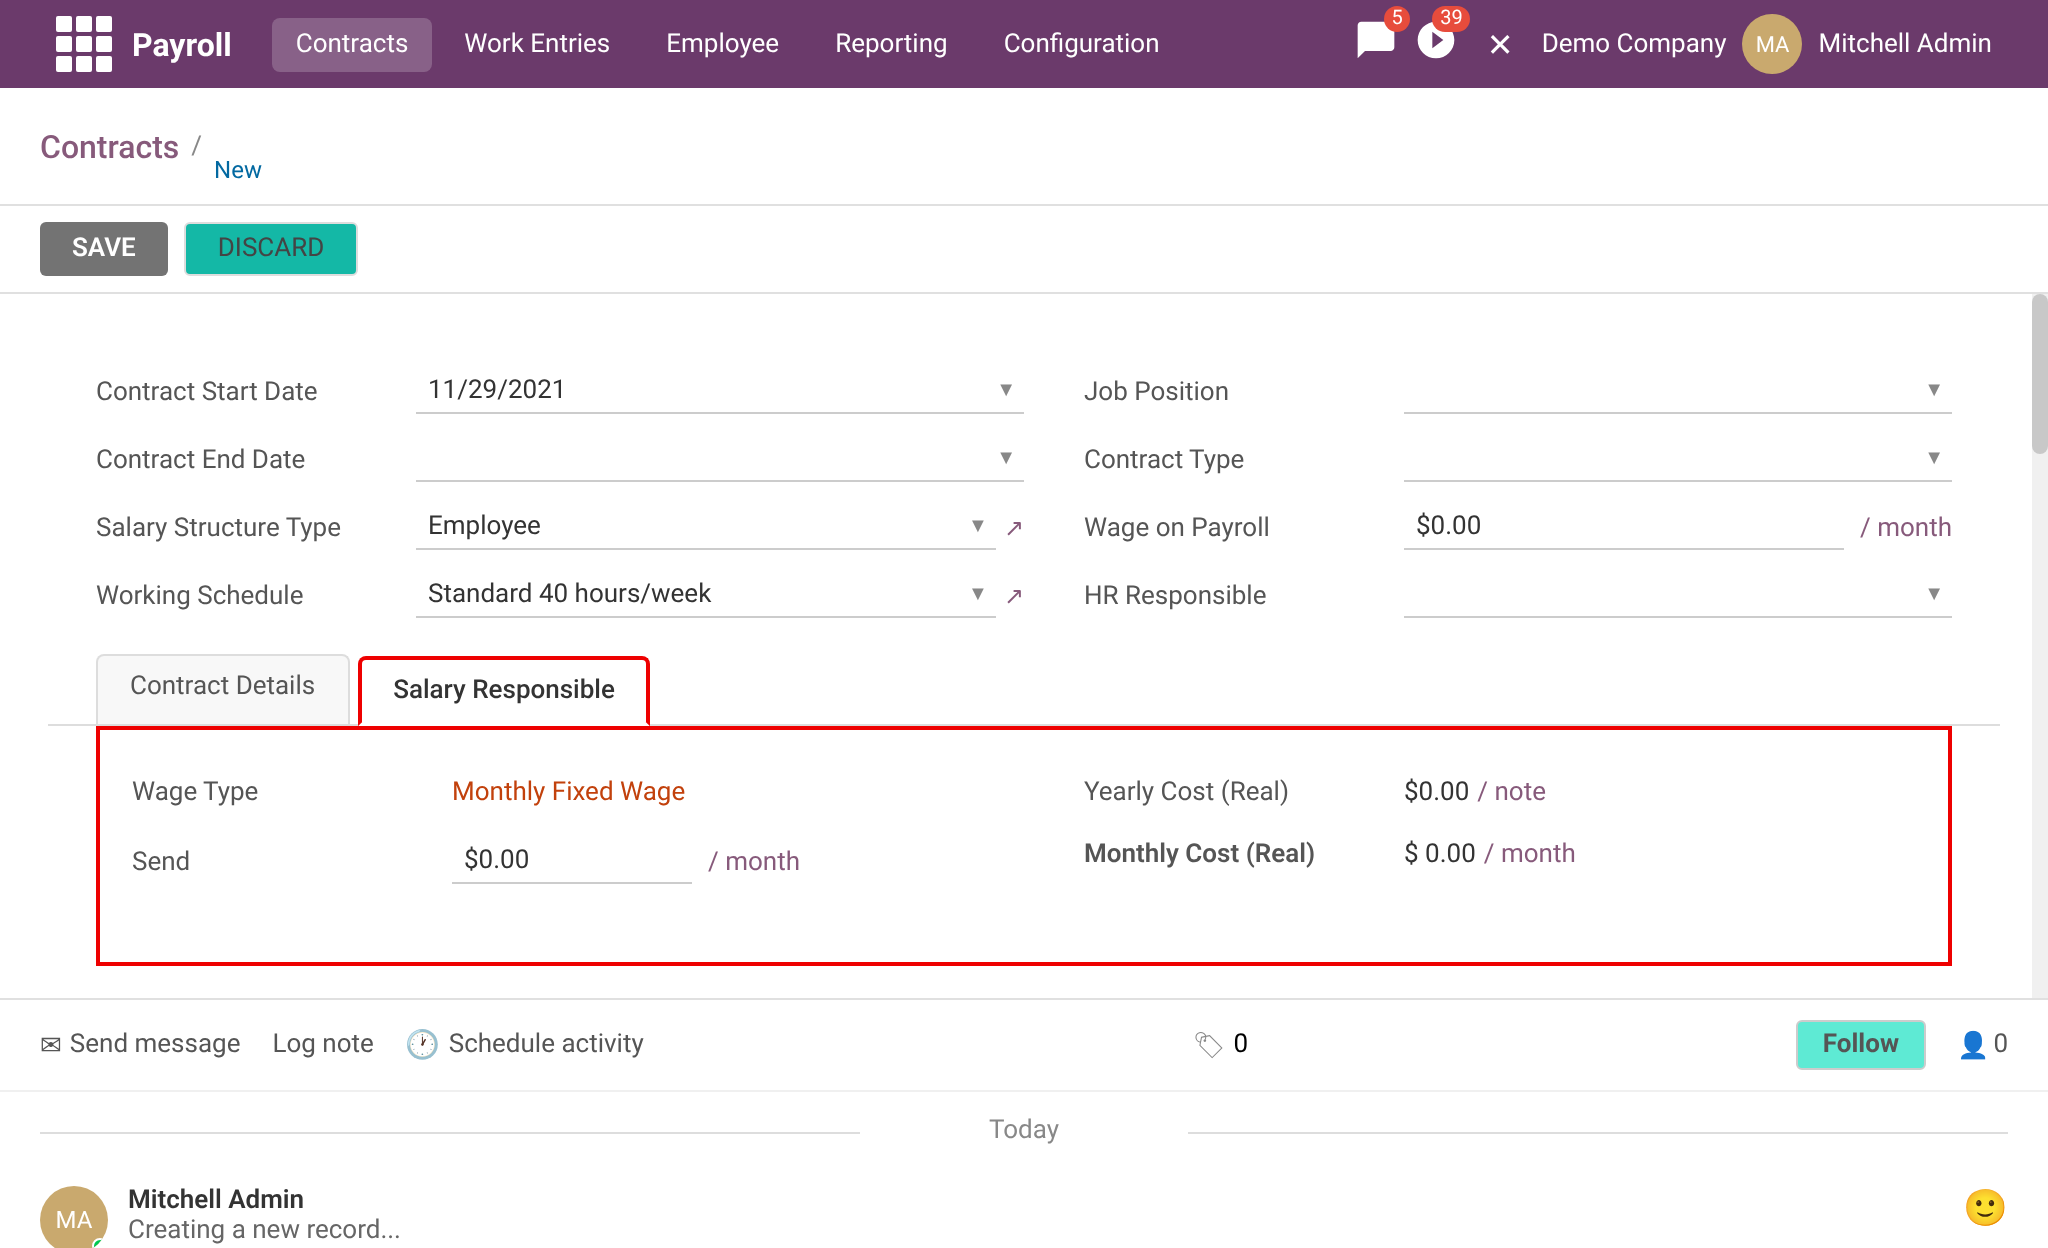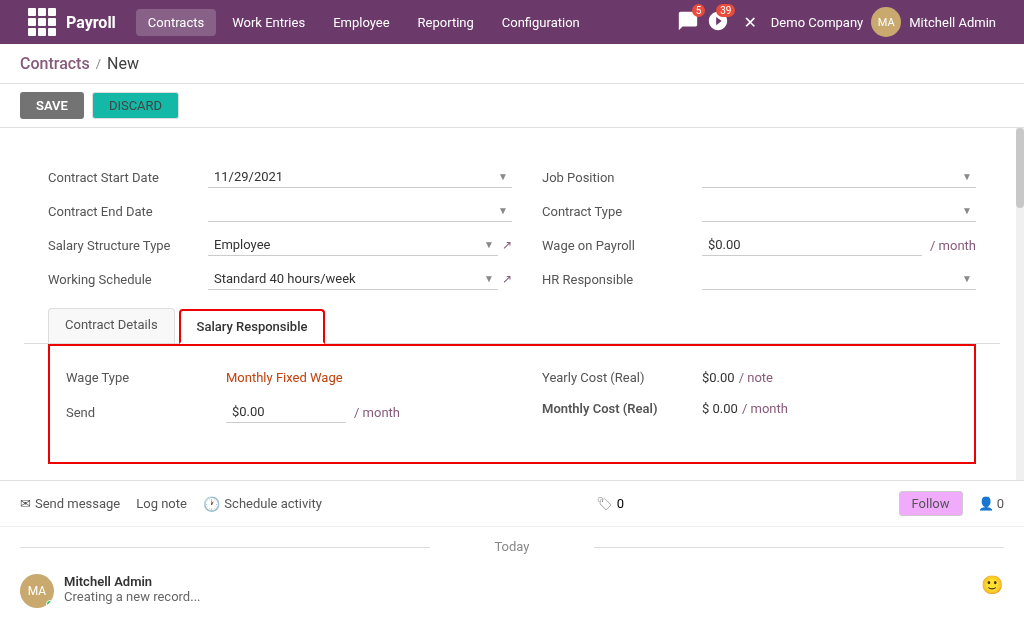--- a/index.html
+++ b/index.html
@@ -36,21 +36,21 @@
     
     .breadcrumb-bar {
       background: white;
       padding: 10px 20px;
       display: flex;
       align-items: center;
       border-bottom: 1px solid #e0e0e0;
     }
     .breadcrumb-text { color: #875a7b; font-size: 16px; font-weight: 500; }
     .breadcrumb-sep { color: #888; margin: 0 6px; }
-    .breadcrumb-current { color: #404040; font-size: 16px; }
+    .breadcrumb-current { color: #0369a1; font-size: 12px; margin-top: 24px; }
 
     
     .action-bar {
       background: white;
       padding: 8px 20px;
       display: flex;
       gap: 8px;
       border-bottom: 1px solid #e0e0e0;
     }
     .btn-save { background: #737373; color: white; border: none; padding: 5px 16px; border-radius: 3px; cursor: pointer; font-size: 13px; font-weight: 600; }
@@ -209,22 +209,23 @@
       color: #555; cursor: pointer; font-size: 13px; background: none; border: none;
       display: flex; align-items: center; gap: 4px;
     }
     .chatter-btn-follow {
       margin-left: auto;
       border: 1px solid #ccc;
       border-radius: 3px;
       padding: 4px 12px;
       cursor: pointer;
       font-size: 13px;
-      background: #f0abfc;
+      background: #5eead4;
       color: #555;
+      font-weight: bold;
     }
     .followers-count { color: #555; font-size: 13px; display: flex; align-items: center; gap: 2px; }
 
     .chatter-today {
       text-align: center;
       padding: 12px;
       color: #888;
       font-size: 13px;
       position: relative;
     }

